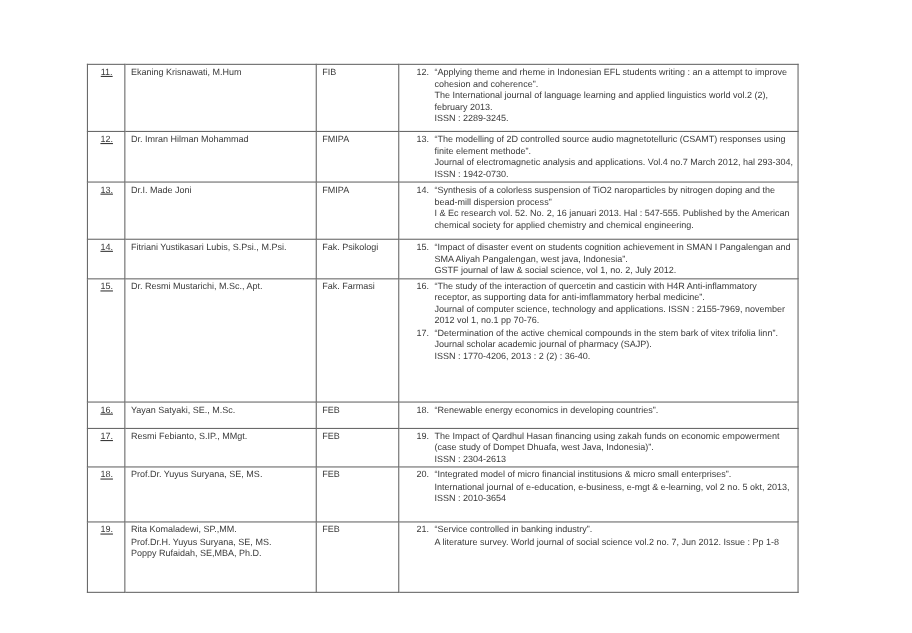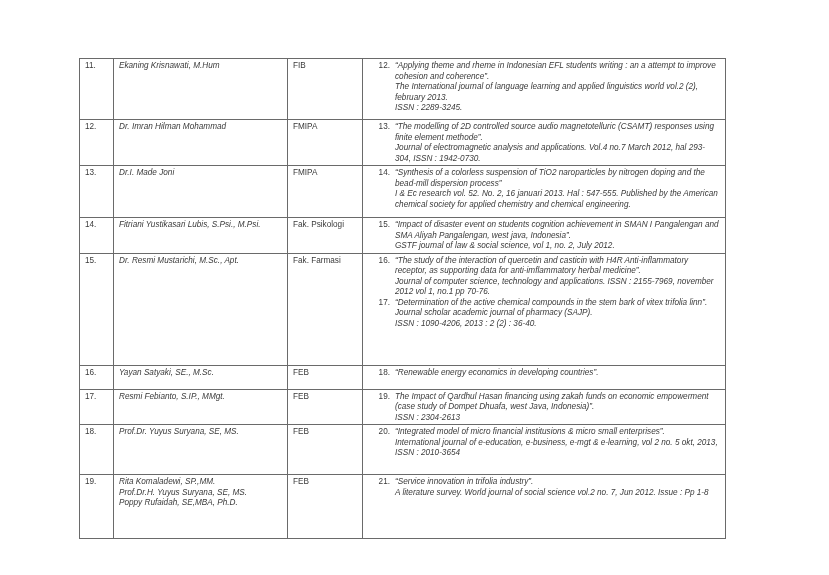--- a/index.html
+++ b/index.html
@@ -3,25 +3,25 @@
 <meta charset="utf-8">
 <style>
   html, body { margin: 0; padding: 0; background: #ffffff; }
   body { width: 829px; height: 575px; position: relative; overflow: hidden;
          font-family: "Liberation Sans", sans-serif; color: #3a3a3a; }
   table.pubs { position: absolute; left: 79px; top: 58px; width: 646px;
                border-collapse: collapse; table-layout: fixed;
                font-size: 8.2px; line-height: 10.5px; }
   table.pubs td { border: 1px solid #6a6a6a; vertical-align: top; padding: 2px 4px 1px 5px; }
   col.c-no { width: 34px; } col.c-name { width: 174px; } col.c-fac { width: 75px; } col.c-pub { width: 363px; }
-  td.no { padding-left: 2px; padding-right: 2px; }
+  td.no { text-align: center; padding-left: 2px; padding-right: 2px; text-decoration: underline; }
   .pub { display: flex; }
   .pub .pnum { width: 22px; flex: 0 0 22px; text-align: right; padding-right: 5px; }
   .pub .ptxt { flex: 1; }
-  .line { display: block; font-style: italic; }
+  .line { display: block; }
 </style>
 </head>
 <body>
 
 <table class="pubs">
   <colgroup>
       <col class="c-no">
       <col class="c-name">
       <col class="c-fac">
       <col class="c-pub">
@@ -104,21 +104,21 @@
             <span class="ptxt">
               <span class="line">“The study of the interaction of quercetin and casticin with H4R Anti-inflammatory receptor, as supporting data for anti-imflammatory herbal medicine”.</span>
               <span class="line">Journal of computer science, technology and applications. ISSN : 2155-7969, november 2012 vol 1, no.1 pp 70-76.</span>
             </span>
           </div>
           <div class="pub">
             <span class="pnum">17.</span>
             <span class="ptxt">
               <span class="line">“Determination of the active chemical compounds in the stem bark of vitex trifolia linn”.</span>
               <span class="line">Journal scholar academic journal of pharmacy (SAJP).</span>
-              <span class="line">ISSN : 1090-4206, 2013 : 2 (2) : 36-40.</span>
+              <span class="line">ISSN : 1770-4206, 2013 : 2 (2) : 36-40.</span>
             </span>
           </div>
         </td>
       </tr>
       <tr style="height: 24px;">
         <td class="no">16.</td>
         <td>
           <span class="line">Yayan Satyaki, SE., M.Sc.</span>
         </td>
         <td>FEB</td>
@@ -168,20 +168,20 @@
         <td>
           <span class="line">Rita Komaladewi, SP.,MM.</span>
           <span class="line">Prof.Dr.H. Yuyus Suryana, SE, MS.</span>
           <span class="line">Poppy Rufaidah, SE,MBA, Ph.D.</span>
         </td>
         <td>FEB</td>
         <td>
           <div class="pub">
             <span class="pnum">21.</span>
             <span class="ptxt">
-              <span class="line">“Service innovation in trifolia industry”.</span>
+              <span class="line">“Service controlled in banking industry”.</span>
               <span class="line">A literature survey. World journal of social science vol.2 no. 7, Jun 2012. Issue : Pp 1-8</span>
             </span>
           </div>
         </td>
       </tr>
     </tbody>
 </table>
 
 </body></html>

